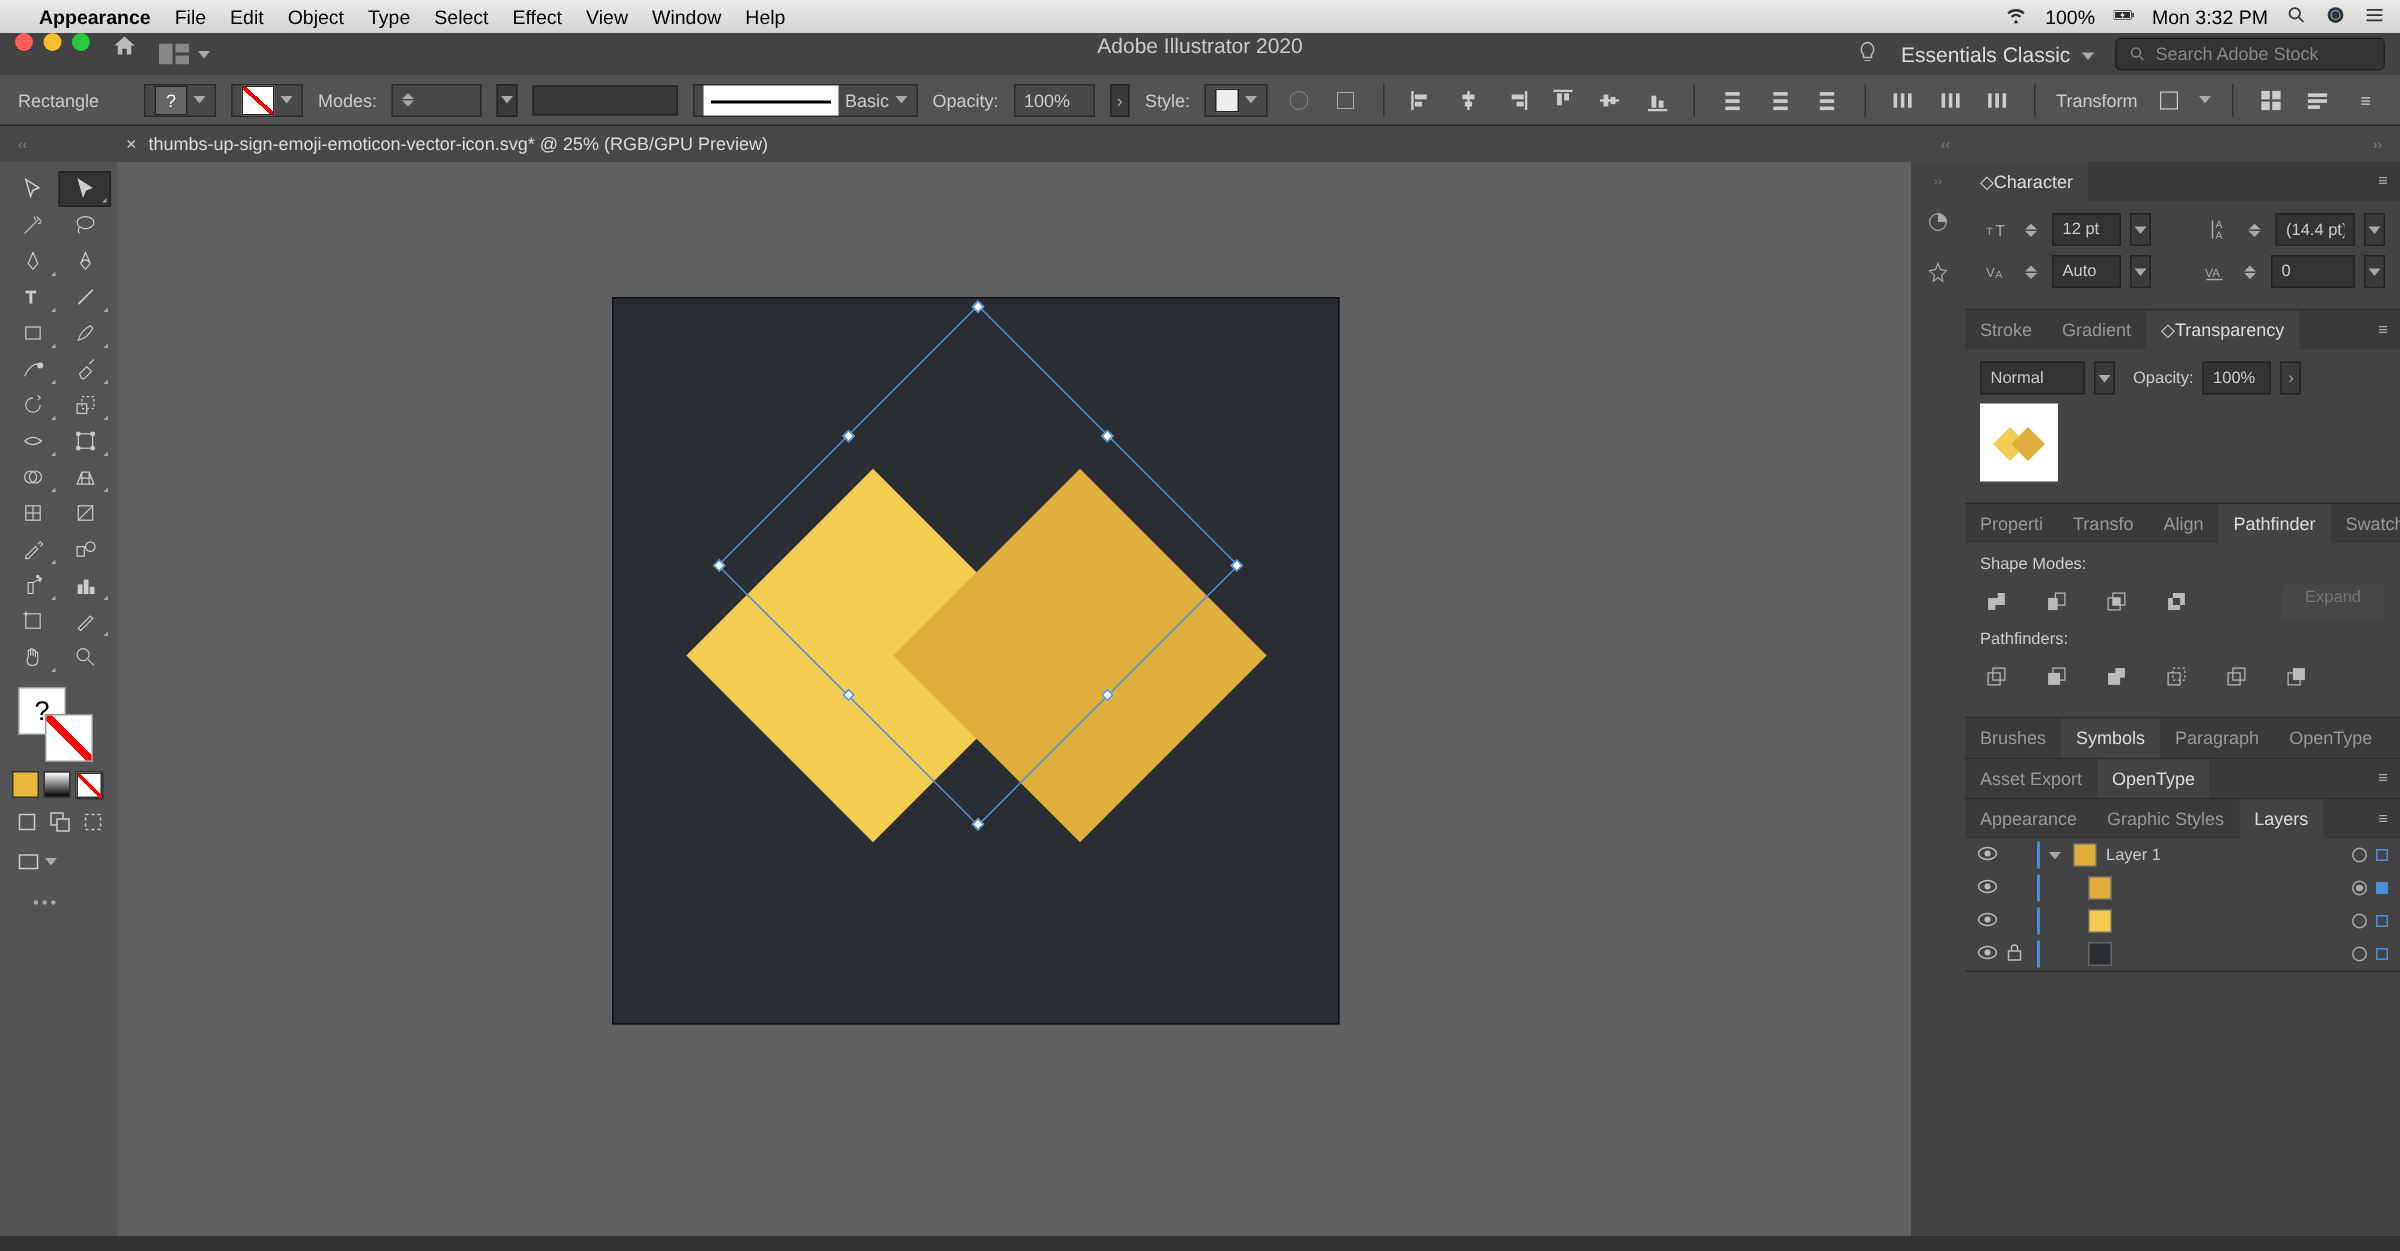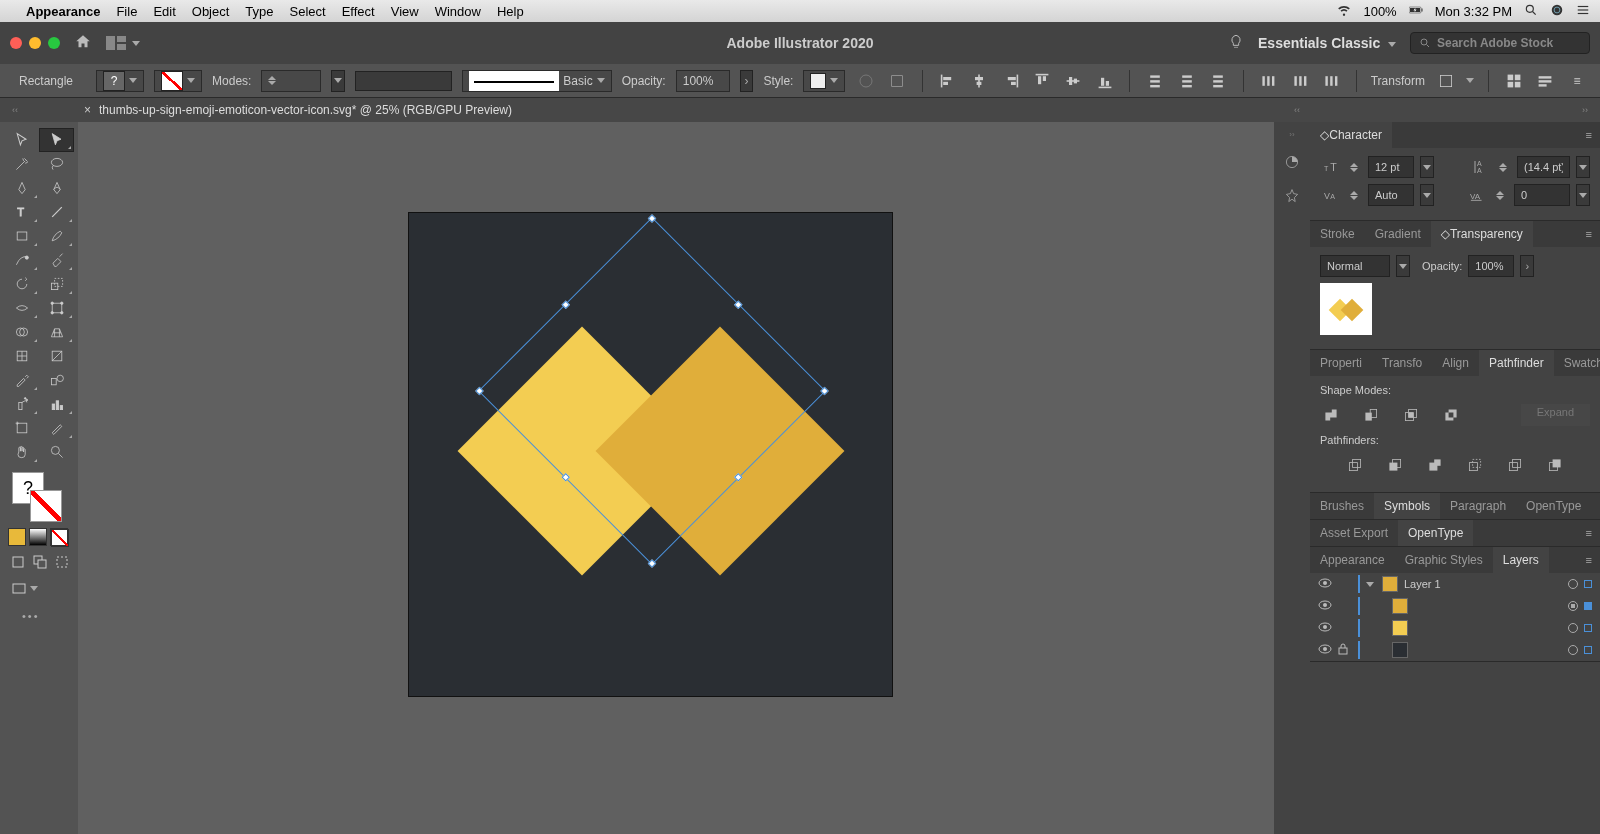--- a/index.html
+++ b/index.html
@@ -2,31 +2,31 @@
 <html><head>
 <meta charset="utf-8">
 <style>
 *{margin:0;padding:0;box-sizing:border-box;font-family:-apple-system,BlinkMacSystemFont,"Segoe UI",sans-serif;}
 body{width:1600px;height:834px;background:#323232;overflow:hidden;color:#ccc;font-size:11px;}
 .menubar{height:22px;background:linear-gradient(#e9e9e9,#d4d4d4);display:flex;align-items:center;padding:0 10px;gap:16px;font-size:13px;color:#000;}
 .menubar .apple{font-size:14px;}
 .menubar .brand{font-weight:bold;}
 .menubar .right{margin-left:auto;display:flex;align-items:center;gap:12px;}
 .menubar svg{width:14px;height:14px;}
-.titlebar{height:42px;background:#434343;display:flex;align-items:center;padding:0 10px;color:#ddd;font-size:14px;font-weight:bold;}
+.titlebar{height:28px;background:#434343;display:flex;padding:0 10px;color:#ddd;font-size:14px;}
 .traffic{display:flex;gap:7px;margin-right:14px;}
 .traffic span{width:12px;height:12px;border-radius:50%;display:block;}
 .tr{background:#ff5f57;}.ty{background:#febc2e;}.tg{background:#28c840;}
 .titlebar .home svg{width:18px;height:18px;fill:#bbb;}
 .titlebar .arrange{margin-left:14px;display:flex;align-items:center;gap:6px;}
 .titlebar .title{position:absolute;left:50%;transform:translateX(-50%);color:#ccc;}
 .titlebar .rightbar{margin-left:auto;display:flex;align-items:center;gap:14px;}
 .titlebar .search{background:#333;border:1px solid #222;border-radius:4px;padding:3px 8px;width:180px;color:#888;font-size:12px;display:flex;align-items:center;gap:6px;}
 .controlbar{height:34px;background:#535353;display:flex;align-items:center;padding:0 12px;gap:10px;color:#ccc;font-size:12px;border-bottom:1px solid #2a2a2a;}
-.controlbar .label{margin-right:6px;text-align:center;}
+.controlbar .label{margin-right:6px;}
 .swatch{width:22px;height:20px;border:1px solid #222;display:inline-block;}
 .swatch.question{background:#666;display:flex;align-items:center;justify-content:center;color:#fff;}
 .swatch.nostroke{background:#fff;position:relative;}
 .swatch.nostroke::after{content:"";position:absolute;left:0;top:0;width:100%;height:100%;background:linear-gradient(to top right,transparent 45%,red 45%,red 55%,transparent 55%);}
 .cbtn{height:22px;padding:0 6px;background:#484848;border:1px solid #2a2a2a;display:flex;align-items:center;gap:4px;}
 .darkbox{width:100px;height:20px;background:#3a3a3a;border:1px solid #222;}
 .brushprev{width:90px;height:20px;background:#fff;position:relative;display:flex;align-items:center;}
 .brushprev::after{content:"";position:absolute;left:5px;right:5px;top:50%;height:2px;background:#000;}
 .iconbtn{width:22px;height:22px;display:flex;align-items:center;justify-content:center;}
 .iconbtn svg{width:16px;height:16px;fill:#ccc;}
@@ -75,21 +75,21 @@
 .pinput{background:#333;border:1px solid #222;color:#ccc;padding:2px 6px;height:22px;flex:1;font-size:11px;}
 .picon{width:24px;height:22px;display:flex;align-items:center;justify-content:center;}
 .picon svg{width:16px;height:16px;fill:#bbb;}
 .stepper{width:12px;height:22px;display:flex;flex-direction:column;justify-content:center;gap:1px;}
 .stepper span{width:0;height:0;border-left:4px solid transparent;border-right:4px solid transparent;}
 .stepper .up{border-bottom:4px solid #aaa;}
 .stepper .down{border-top:4px solid #aaa;}
 .dd{width:14px;height:22px;display:flex;align-items:center;justify-content:center;color:#aaa;background:#3a3a3a;border:1px solid #222;}
 .thumb{width:52px;height:52px;background:#fff;display:flex;align-items:center;justify-content:center;}
 .makemask{padding:4px 16px;background:#555;border:1px solid #333;color:#ccc;}
-.shapemodes{display:flex;gap:18px;padding:8px 0;justify-content:center;}
+.shapemodes{display:flex;gap:18px;padding:8px 0;}
 .shapemodes .iconbtn svg{fill:#bbb;}
 .expand{padding:2px 16px;color:#777;background:#474747;}
 .layerrow{display:flex;align-items:center;height:22px;gap:6px;padding:0 8px;}
 .layerrow .eye{width:14px;}
 .layerrow .lock{width:14px;}
 .layerrow .arrow{width:10px;font-size:9px;}
 .layerthumb{width:16px;height:16px;border:1px solid #666;}
 .layerrow .target{margin-left:auto;width:10px;height:10px;border:1px solid #aaa;border-radius:50%;}
 .layerrow .selbox2{width:8px;height:8px;background:#4a90d9;}
 .chk{width:11px;height:11px;border:1px solid #777;display:inline-block;margin-right:5px;}

